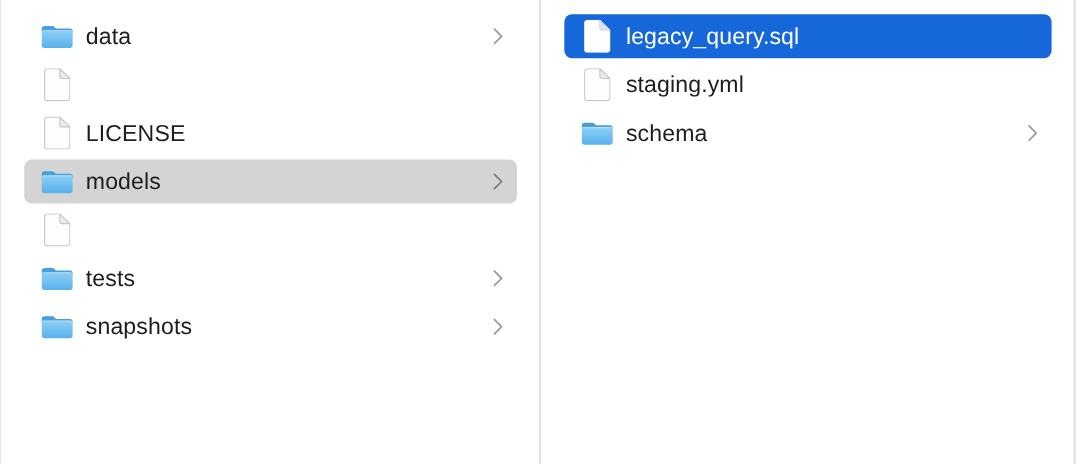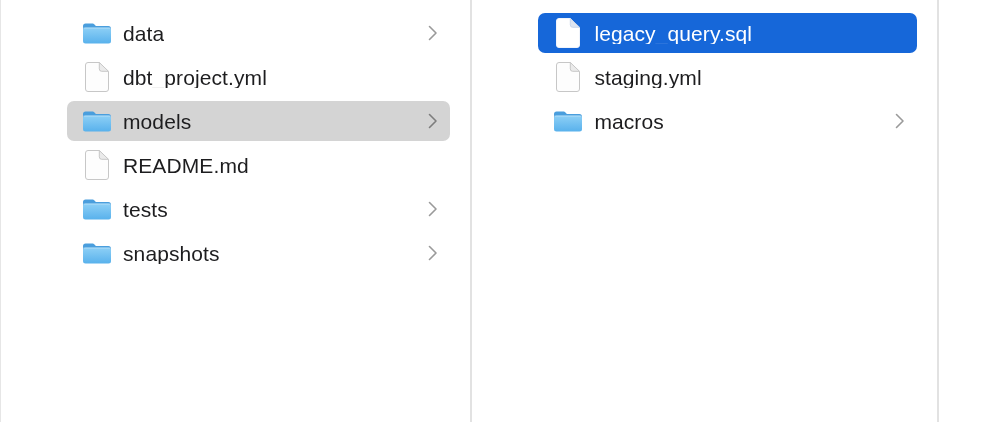--- a/index.html
+++ b/index.html
@@ -14,21 +14,20 @@
     color: var(--text, #1d1d1f);
     overflow: hidden;
     border-left: 1px solid #e6e6e6;
   }
 
   .col {
     display: flex;
     flex-direction: column;
     padding-top: 11px;
     height: 100%;
-    padding-left: 45px;
   }
   .col1 { width: 491px; border-right: 2px solid var(--divider, #e2e2e2); }
   .col2 { width: 486px; border-right: 2px solid var(--divider, #e2e2e2); }
   .col3 { flex: 1; }
 
   .row {
     height: 40px;
     margin: 2px 20px 2px 21px;
     padding: 0 12px 0 15px;
     border-radius: 7px;
@@ -99,21 +98,31 @@
     </span>
   </div>
       <div class="row">
 
     <span class="icon file">
       <svg width="24" height="30" viewBox="0 0 24 30">
         <path class="page" stroke-width="1" d="M3 0.5 h11.3 L23.5 9.7 V27 a2.5 2.5 0 0 1 -2.5 2.5 H3 A2.5 2.5 0 0 1 0.5 27 V3 A2.5 2.5 0 0 1 3 0.5 Z"></path>
         <path class="fold" stroke-width="1" stroke-linejoin="round" d="M14.3 0.5 V6.9 a2.4 2.4 0 0 0 2.4 2.4 h6.8 Z"></path>
       </svg>
     </span>
-    <span class="label">dbt_project.yml</span>
+
+  </div>
+      <div class="row">
+
+    <span class="icon file">
+      <svg width="24" height="30" viewBox="0 0 24 30">
+        <path class="page" stroke-width="1" d="M3 0.5 h11.3 L23.5 9.7 V27 a2.5 2.5 0 0 1 -2.5 2.5 H3 A2.5 2.5 0 0 1 0.5 27 V3 A2.5 2.5 0 0 1 3 0.5 Z"></path>
+        <path class="fold" stroke-width="1" stroke-linejoin="round" d="M14.3 0.5 V6.9 a2.4 2.4 0 0 0 2.4 2.4 h6.8 Z"></path>
+      </svg>
+    </span>
+    <span class="label">LICENSE</span>
 
   </div>
       <div class="row sel-gray">
     <span class="icon folder">
       <svg width="30" height="24" viewBox="0 0 30 24">
         <defs>
           <linearGradient id="fgrad" x1="0" y1="0" x2="0" y2="1">
             <stop offset="0" stop-color="#8ed0f6"></stop>
             <stop offset="1" stop-color="#58b1ec"></stop>
           </linearGradient>
@@ -132,21 +141,20 @@
     </span>
   </div>
       <div class="row">
 
     <span class="icon file">
       <svg width="24" height="30" viewBox="0 0 24 30">
         <path class="page" stroke-width="1" d="M3 0.5 h11.3 L23.5 9.7 V27 a2.5 2.5 0 0 1 -2.5 2.5 H3 A2.5 2.5 0 0 1 0.5 27 V3 A2.5 2.5 0 0 1 3 0.5 Z"></path>
         <path class="fold" stroke-width="1" stroke-linejoin="round" d="M14.3 0.5 V6.9 a2.4 2.4 0 0 0 2.4 2.4 h6.8 Z"></path>
       </svg>
     </span>
-    <span class="label">README.md</span>
 
   </div>
       <div class="row">
     <span class="icon folder">
       <svg width="30" height="24" viewBox="0 0 30 24">
         <defs>
           <linearGradient id="fgrad" x1="0" y1="0" x2="0" y2="1">
             <stop offset="0" stop-color="#8ed0f6"></stop>
             <stop offset="1" stop-color="#58b1ec"></stop>
           </linearGradient>
@@ -218,21 +226,21 @@
             <stop offset="0" stop-color="#8ed0f6"></stop>
             <stop offset="1" stop-color="#58b1ec"></stop>
           </linearGradient>
         </defs>
         <path d="M1 5.2 A2.6 2.6 0 0 1 3.6 2.6 h7.1 a2 2 0 0 1 1.5 0.65 L13.9 4.9 h12.5 A2.6 2.6 0 0 1 29 7.5 V9 H1 Z" fill="#4a9edd"></path>
         <rect x="1" y="6.4" width="28" height="16.2" rx="2.5" fill="url(#fgrad)"></rect>
         <rect x="1" y="6.4" width="28" height="1.1" rx="0.55" fill="#ffffff" opacity="0.35"></rect>
       </svg>
     </span>
 
-    <span class="label">macros</span>
+    <span class="label">schema</span>
     <span class="chevron">
       <svg width="10" height="16" viewBox="0 0 10 16">
         <path d="M1.5 1.5 L8 8 L1.5 14.5" fill="none" stroke="currentColor" stroke-width="1.6" stroke-linecap="round" stroke-linejoin="round"></path>
       </svg>
     </span>
   </div>
     </div>
   <div class="col col3"></div>
 </div>
 

